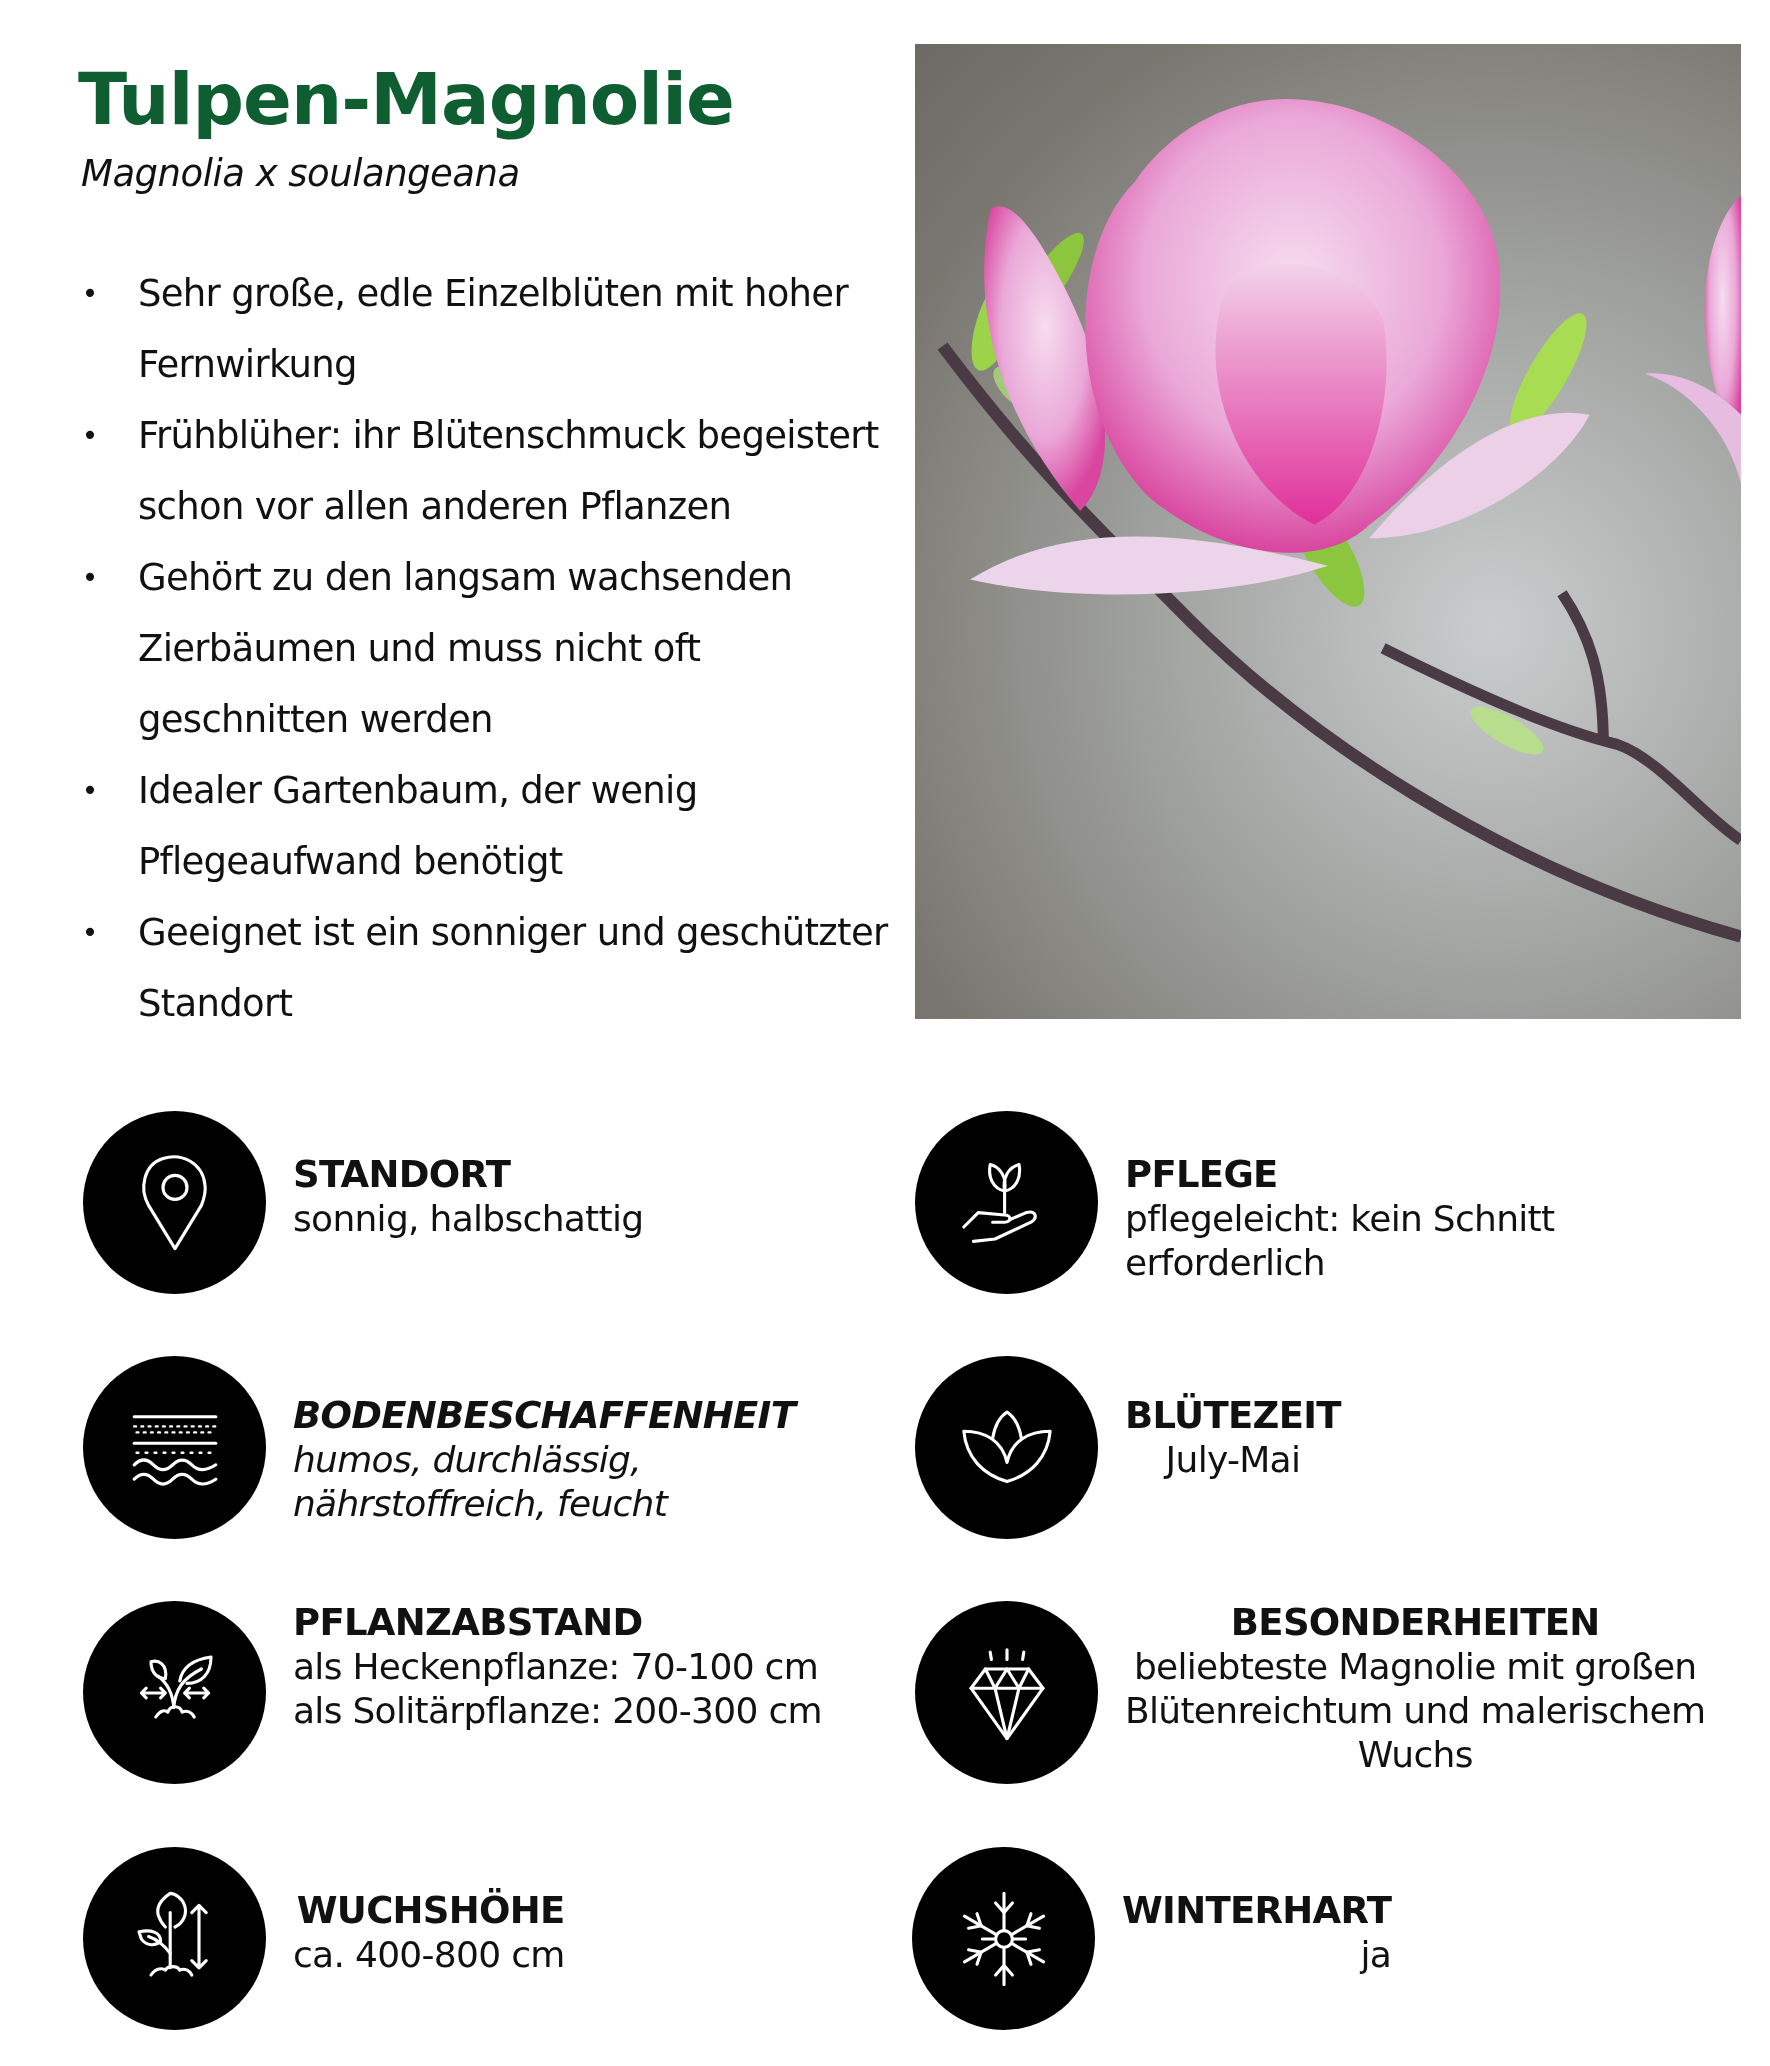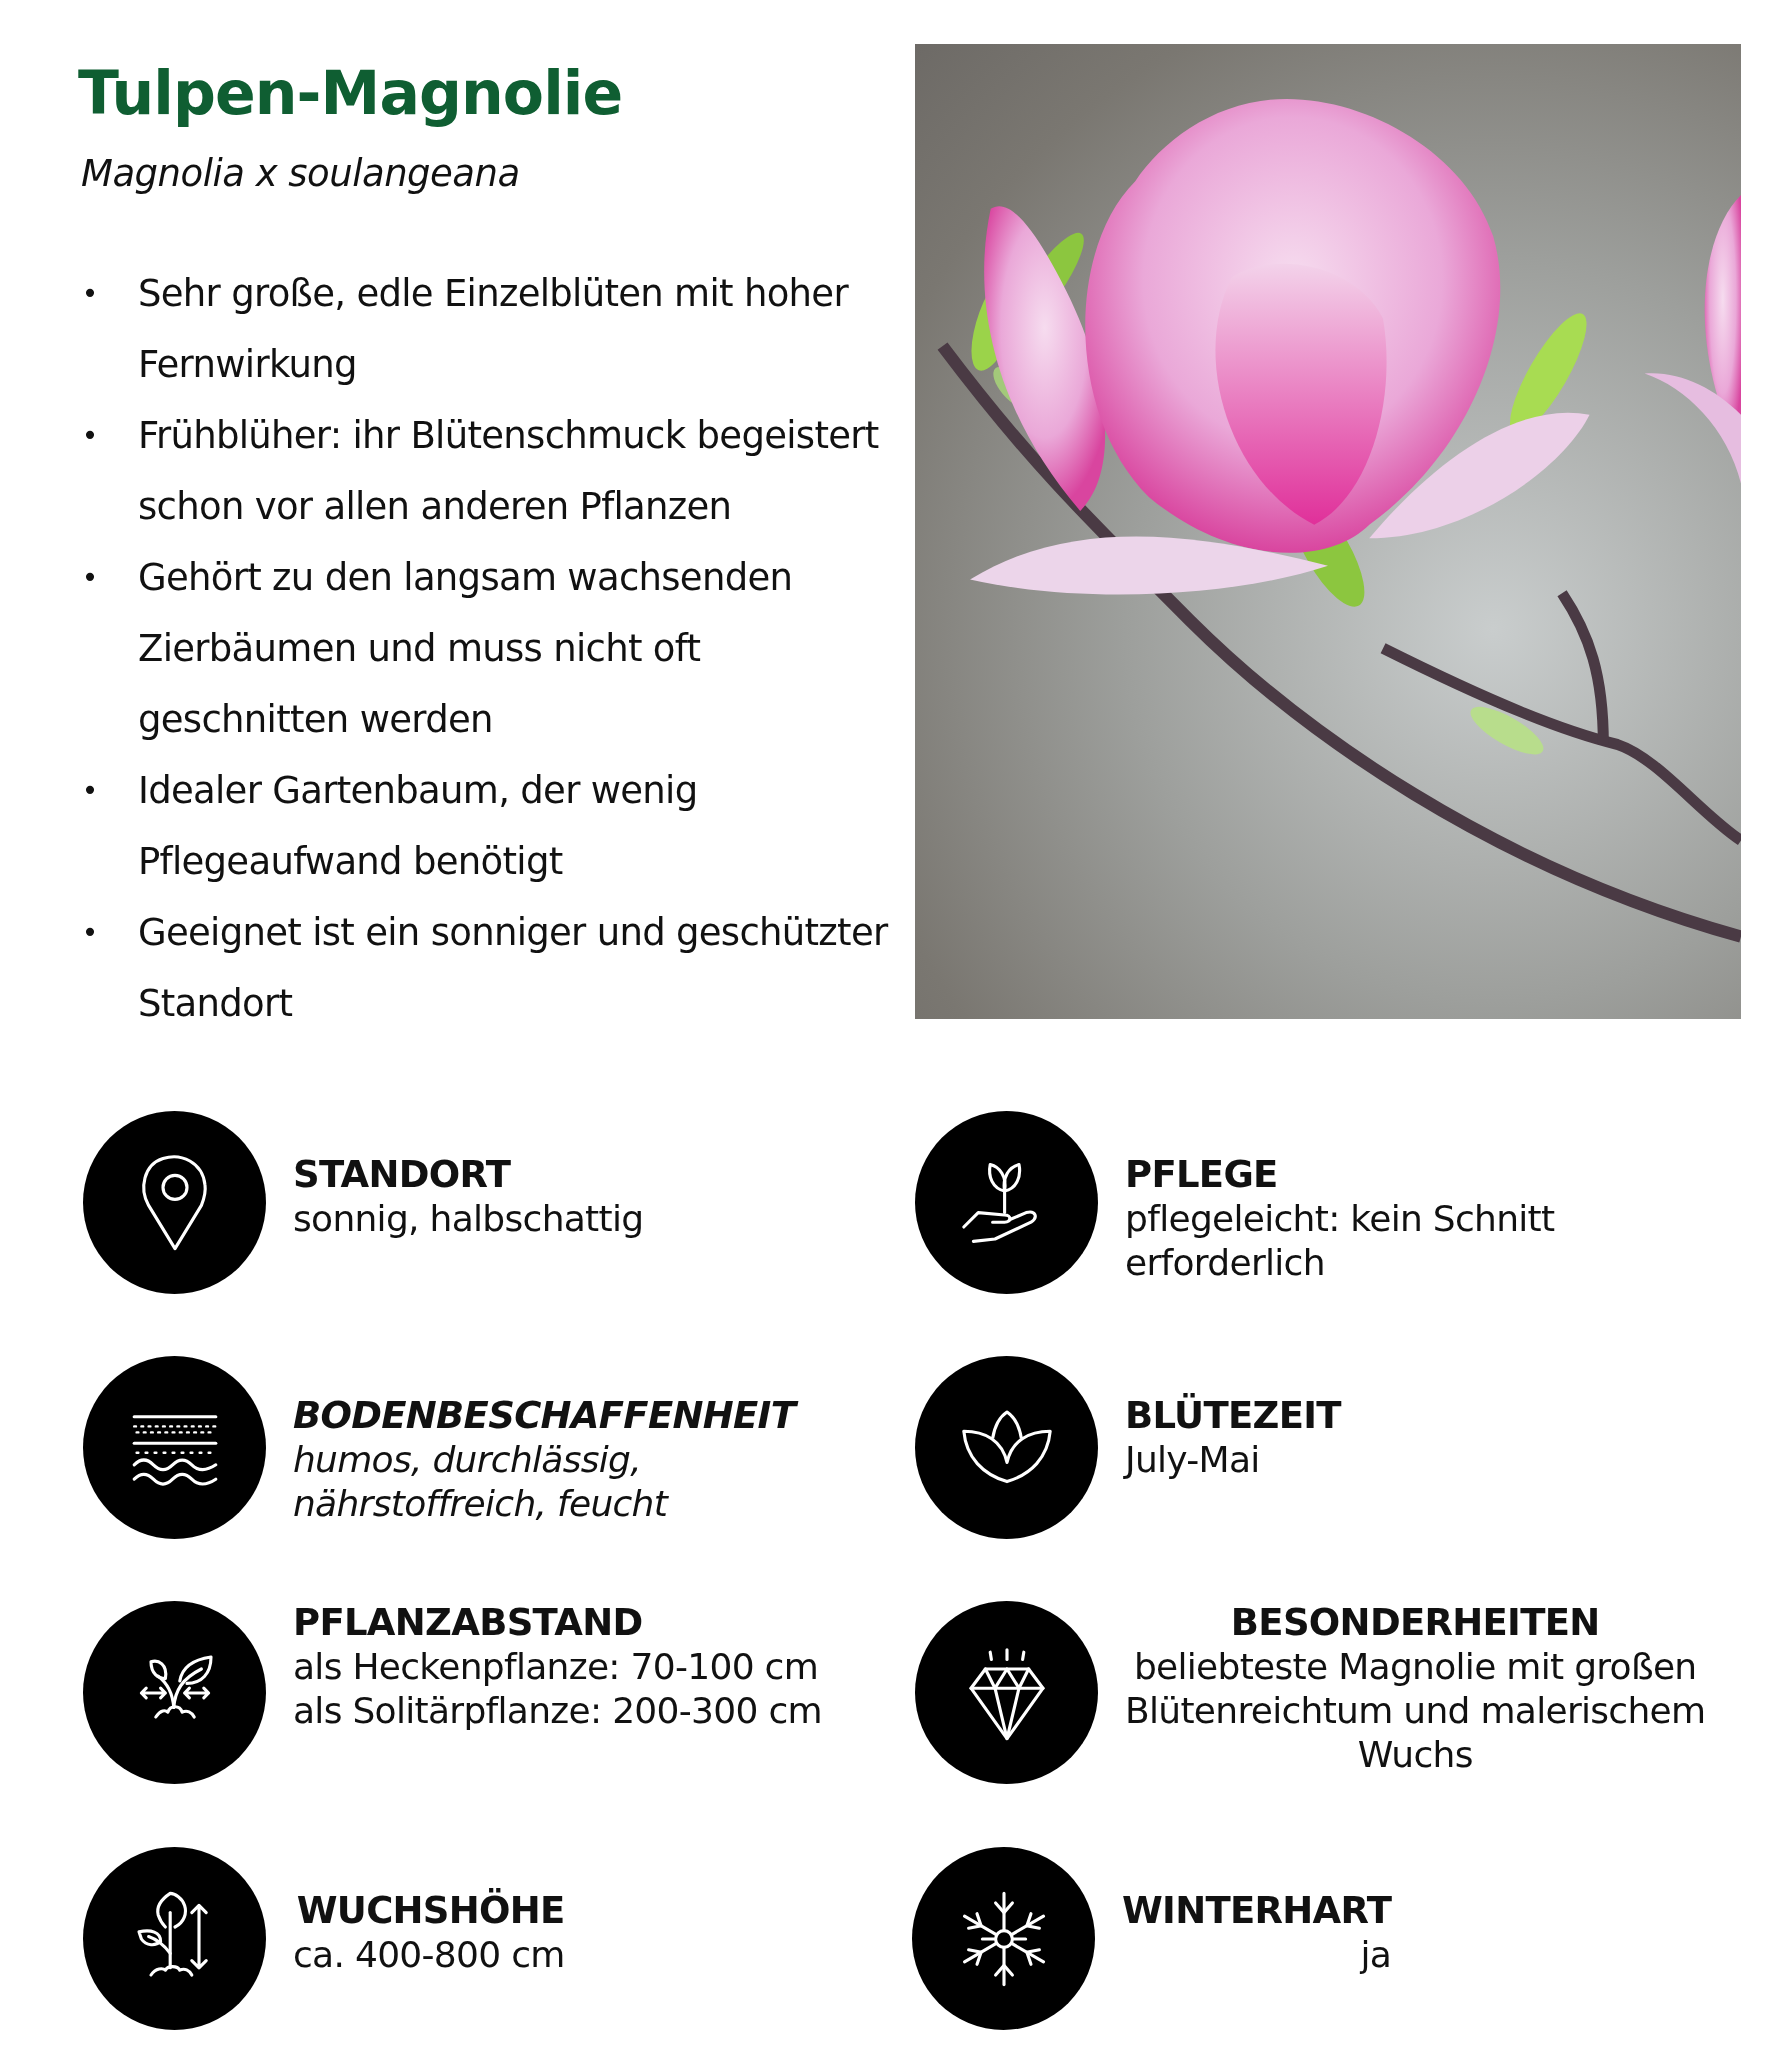--- a/index.html
+++ b/index.html
@@ -1,18 +1,18 @@
 <!DOCTYPE html>
 <html style="font-size:7.4px"><head>
 <meta charset="utf-8">
 <style>
   html, body { margin:0; padding:0; background:#ffffff; }
   body { width:1771px; height:2066px; position:relative; overflow:hidden;
          font-family:"DejaVu Sans", "Liberation Sans", sans-serif; color:#111; }
-  .title { position:absolute; left:78px; top:60px; margin:0; font-size:60px; font-weight:bold;
+  .title { position:absolute; left:78px; top:60px; margin:0; font-size:72px; font-weight:bold;
            color:#0f5e32; letter-spacing:-0.9px; line-height:1.1; }
   .subtitle { position:absolute; left:81px; top:152px; margin:0; font-size:37px; font-style:italic;
               font-family:"DejaVu Sans", sans-serif; letter-spacing:-0.5px; }
   .bullets { position:absolute; left:78px; top:258px; width:821px; margin:0; padding:0; list-style:none; }
   .bullets li { position:relative; padding-left:60px; font-size:37px; line-height:71px; letter-spacing:-0.7px; }
   .bullets li .dot { position:absolute; left:3.7px; top:0; font-size:28px; }
   .photo { position:absolute; left:915px; top:44px; width:826px; height:975px; overflow:hidden;
            background:radial-gradient(ellipse at 70% 60%, #c9cdcd 0%, #9d9f9c 45%, #7a7771 80%, #6d6a66 100%); }
   .photo svg { width:100%; height:100%; display:block; }
   .feature { position:absolute; width:830px; height:184px; }
@@ -138,21 +138,21 @@
       <path d="M16 76 Q24 68 32 76 T48 76 T64 76 T84 76"></path>
     </svg>
   </div>
   <div class="text" style="top:38px;">
     <span class="label">BODENBESCHAFFENHEIT</span>
     <span class="value">humos, durchlässig,
 nährstoffreich, feucht</span>
   </div>
 </div>
 
-<div class="feature" style="left:915px; top:1356px;">
+<div class="feature" style="left:915px; top:1356px;text-align:center;">
   <div class="circle">
     <svg viewBox="0 0 100 100" fill="none" stroke="#fff" stroke-width="2.6" stroke-linejoin="round">
       <path d="M50 78 C30 72 16 58 14 36 C32 36 46 44 50 62 C54 44 68 36 86 36 C84 58 70 72 50 78 Z"></path>
       <path d="M38 42 C40 30 44 24 50 20 C56 24 60 30 62 42"></path>
     </svg>
   </div>
   <div class="text" style="top:38px;">
     <span class="label">BLÜTEZEIT</span>
     <span class="value">July-Mai</span>
   </div>

